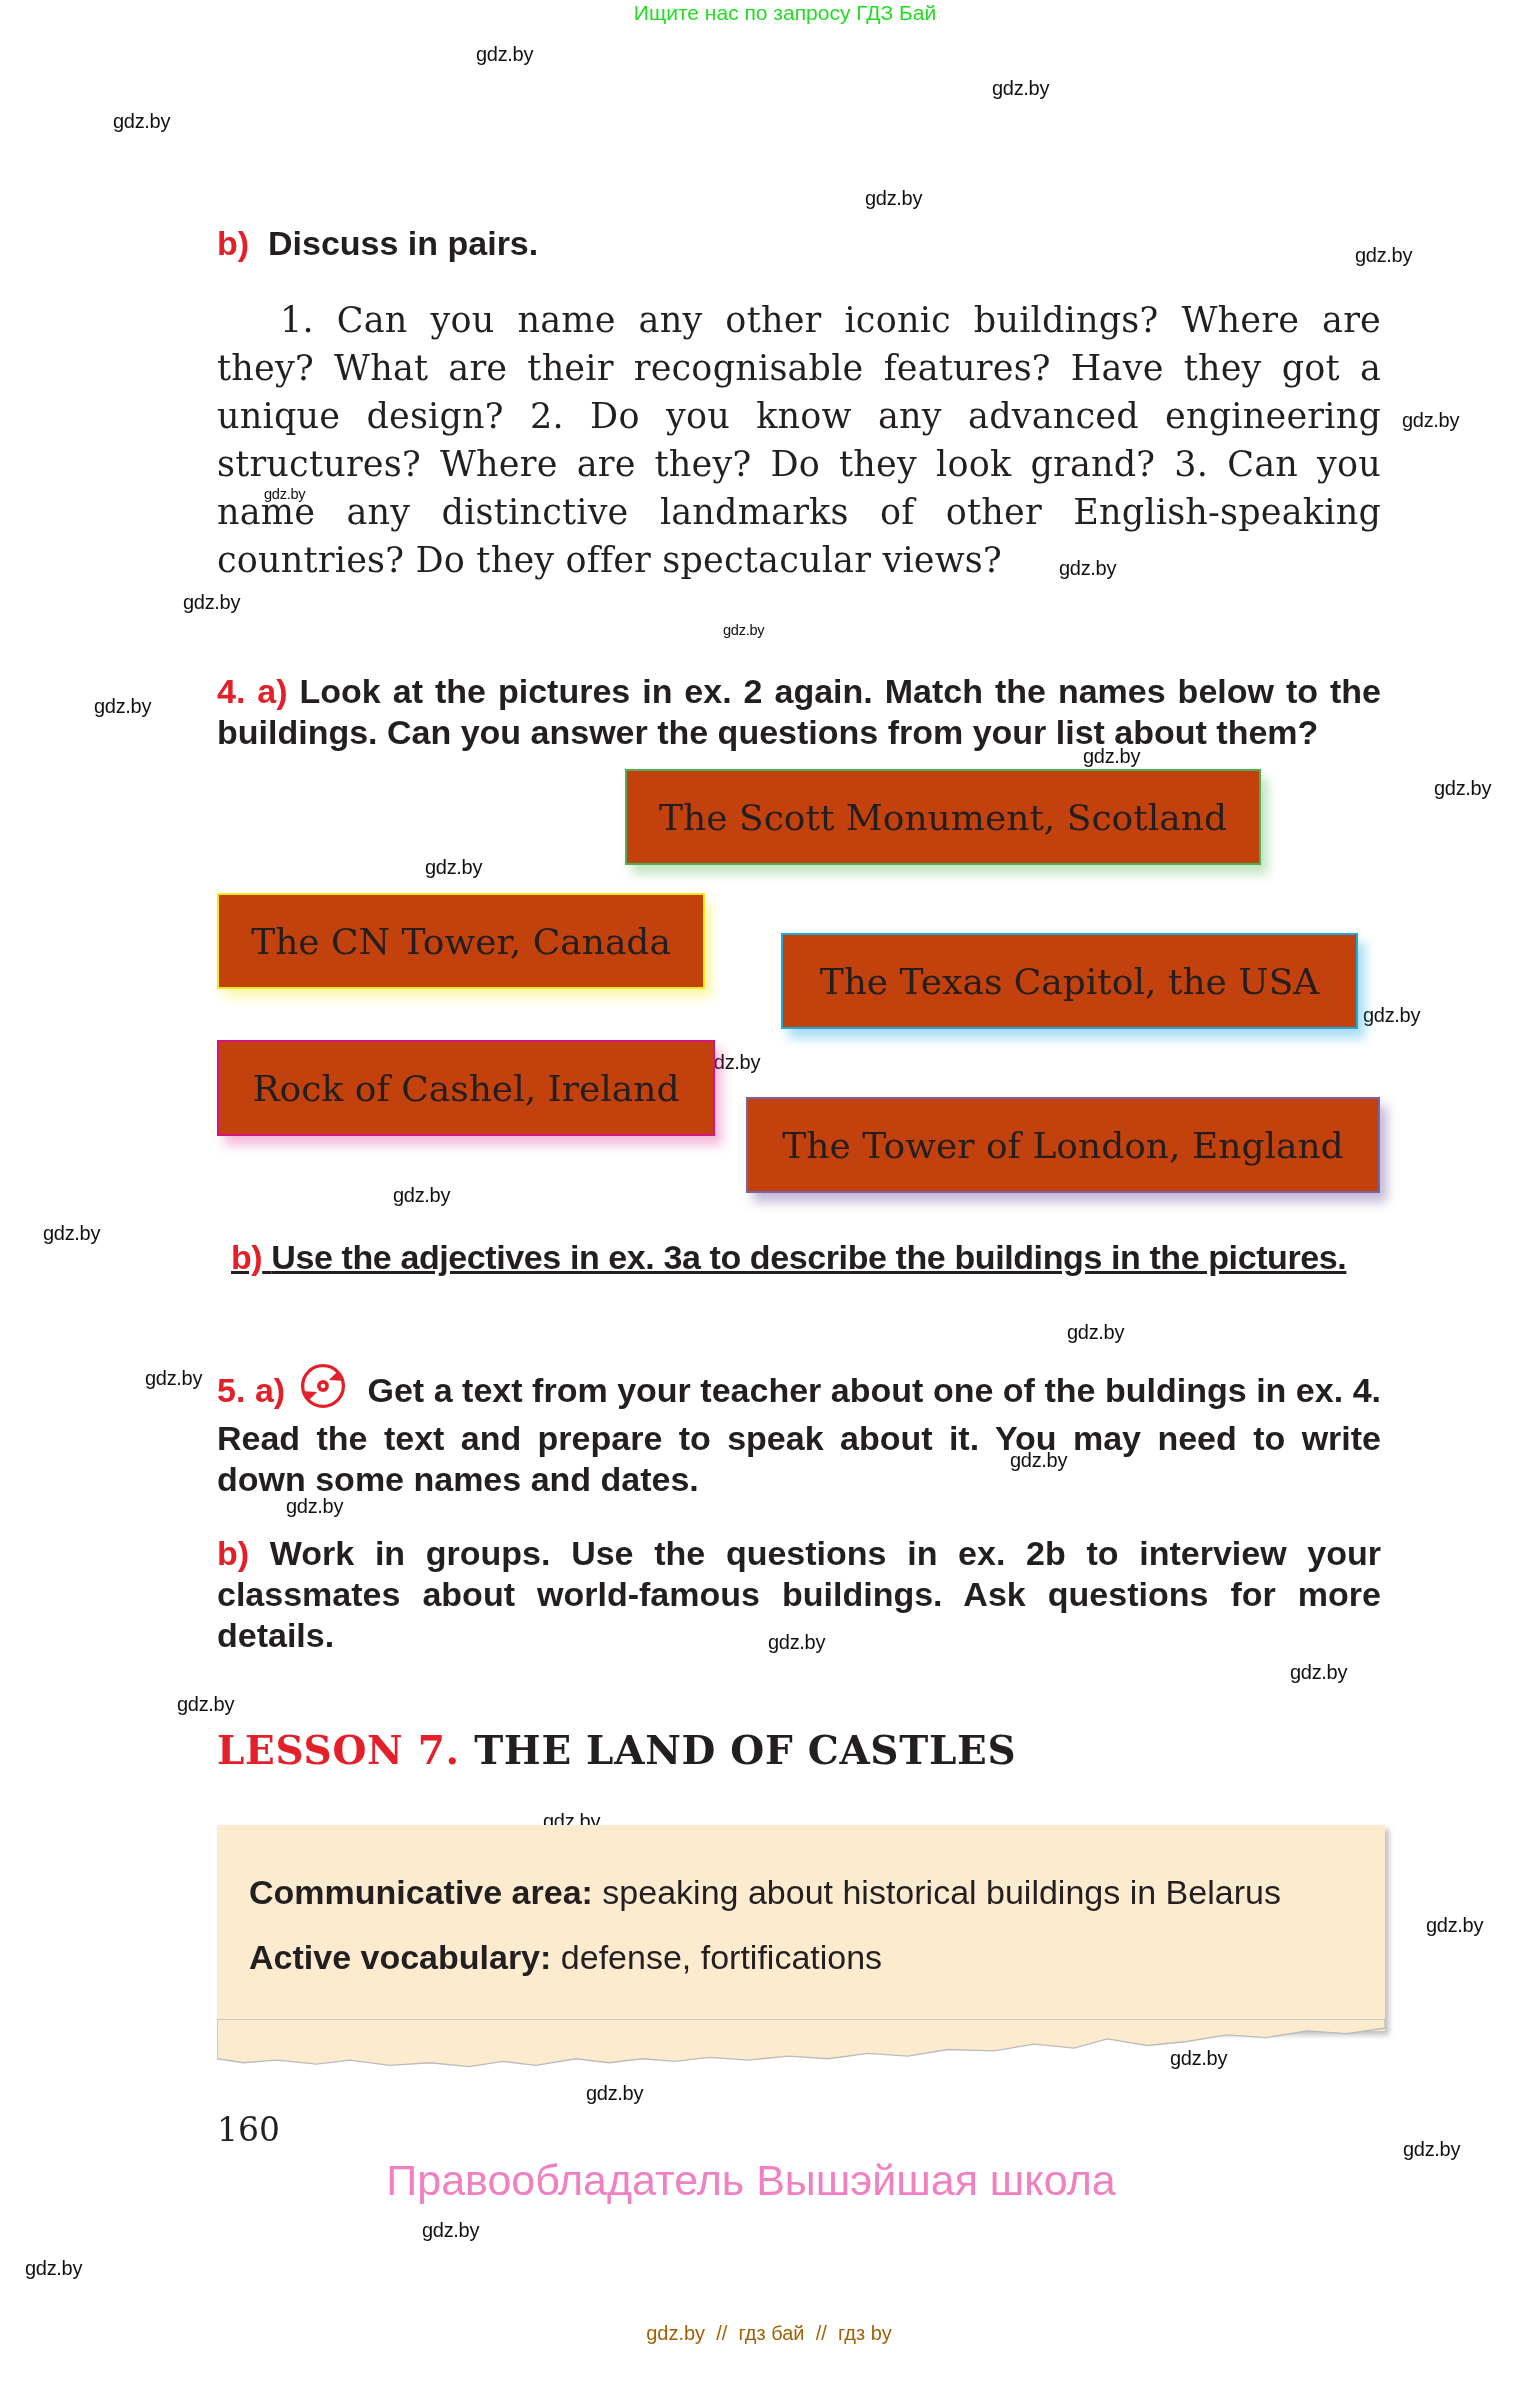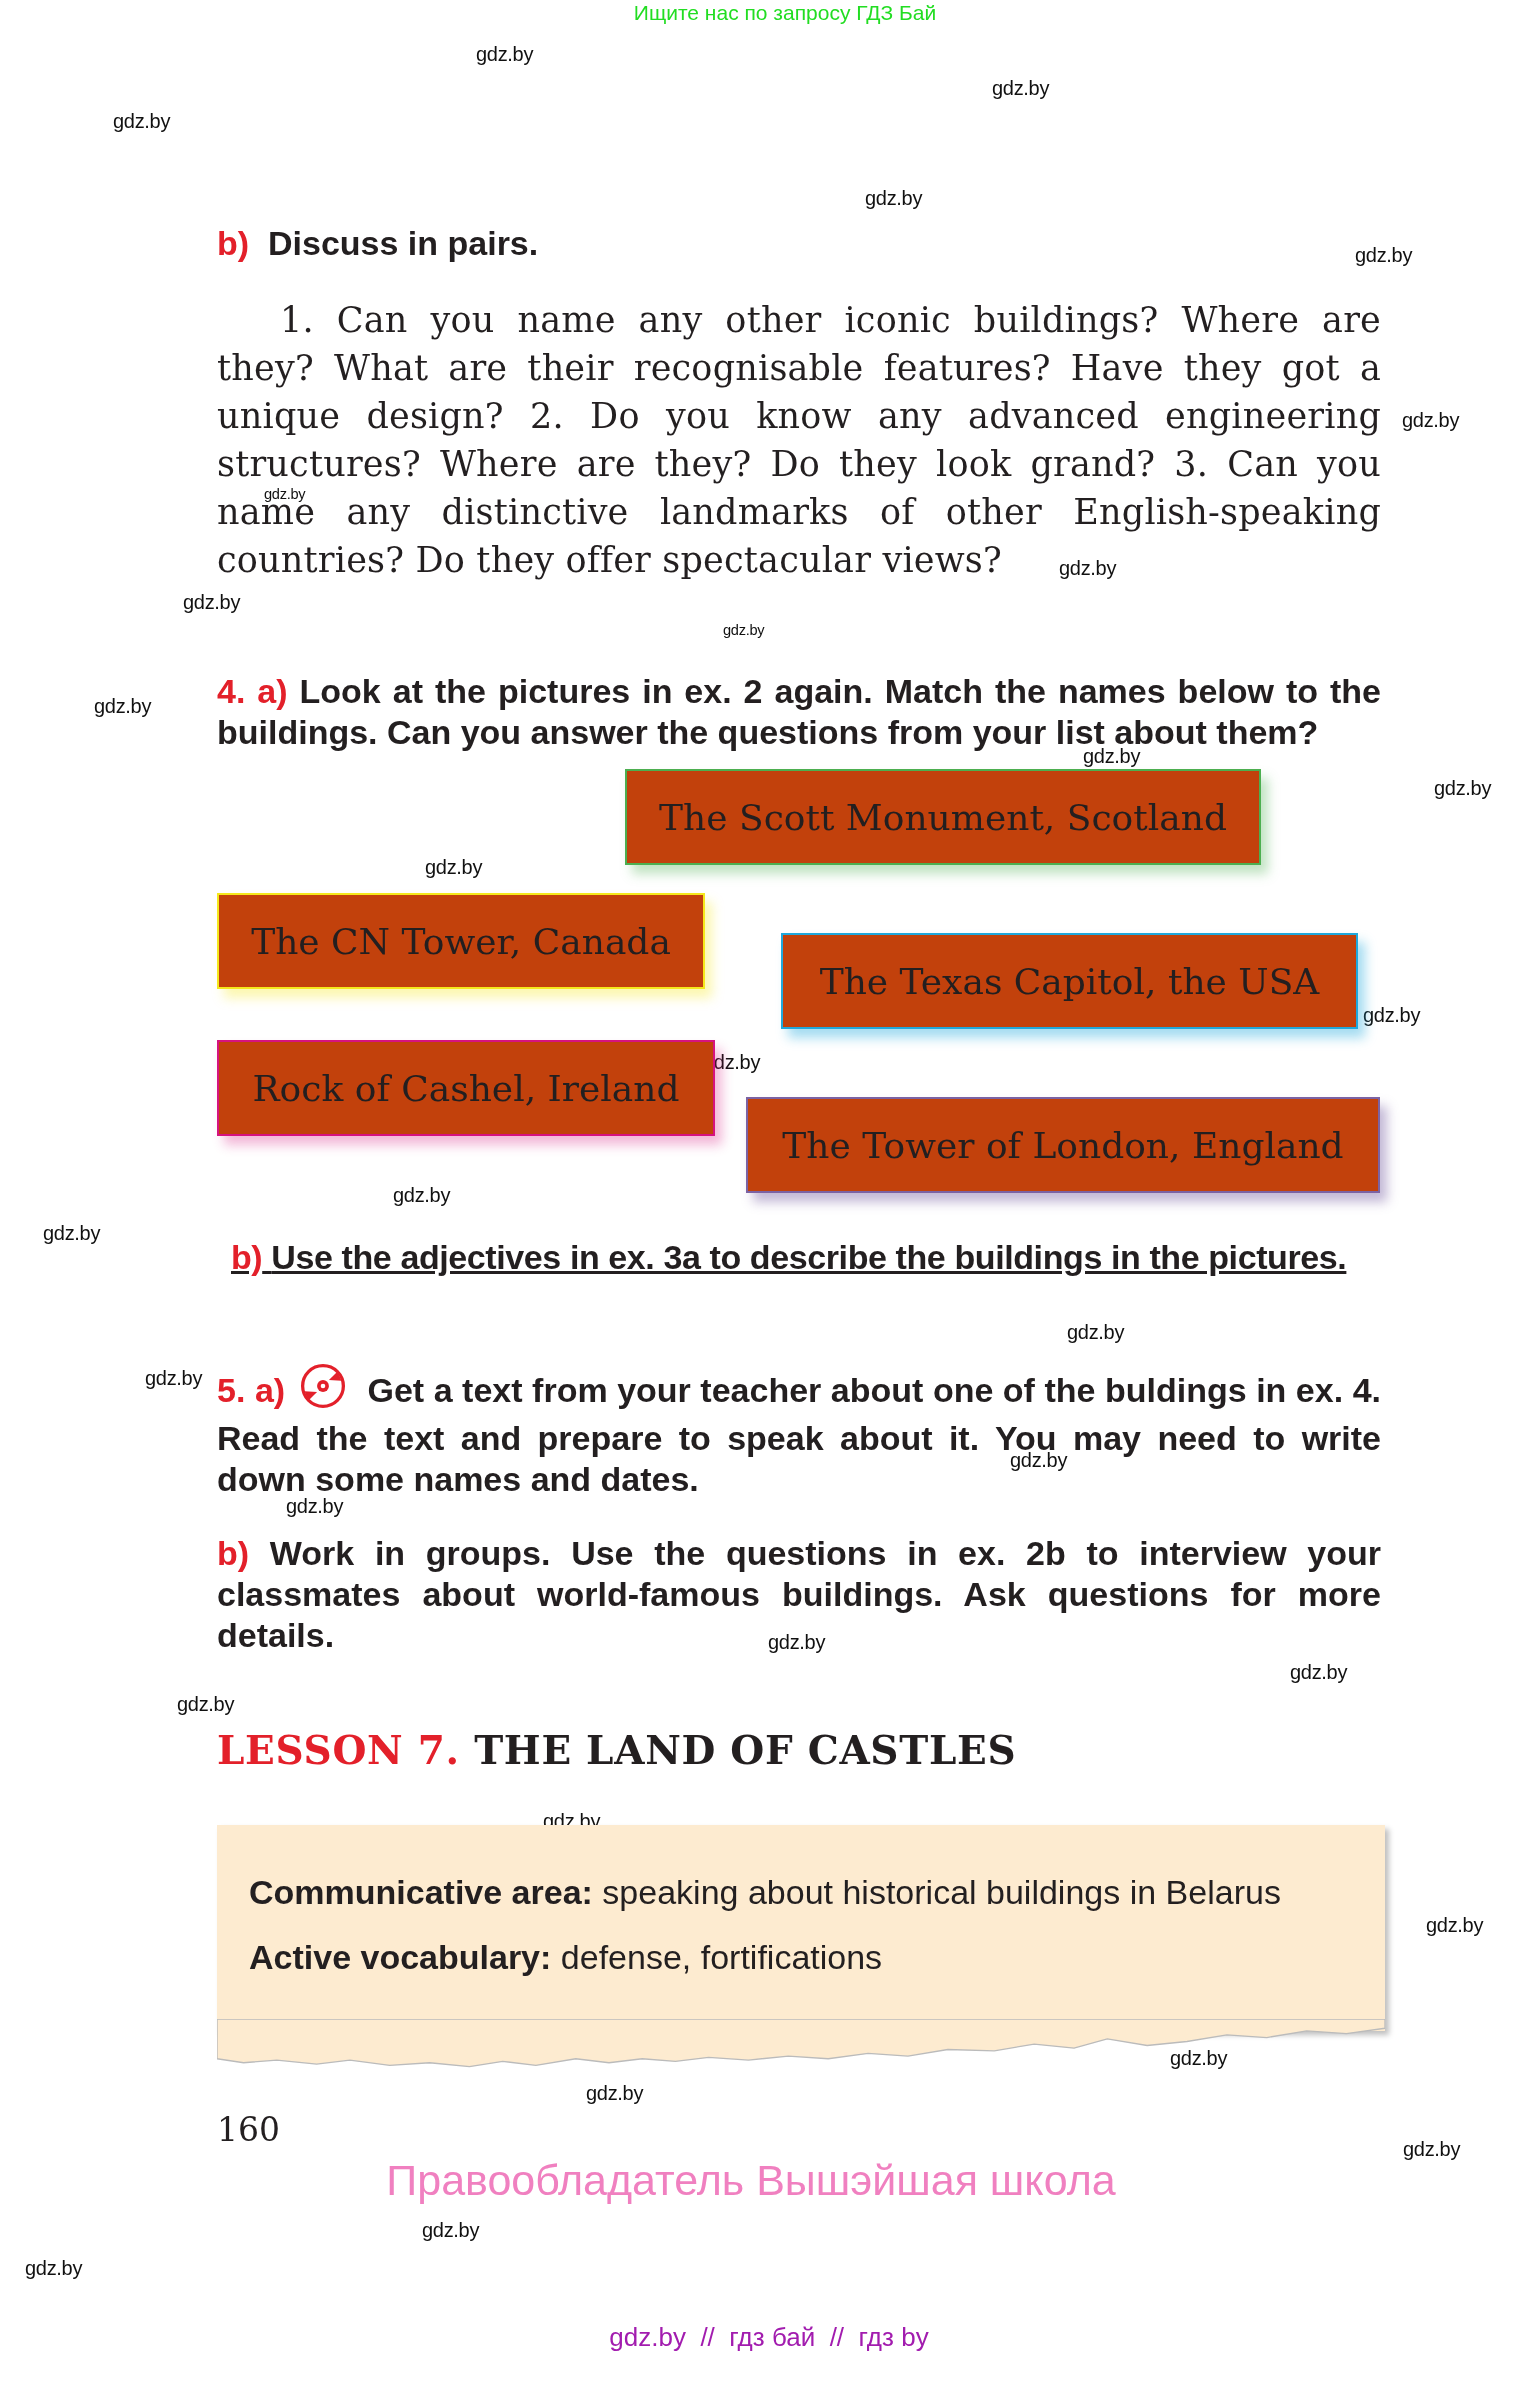--- a/index.html
+++ b/index.html
@@ -30,21 +30,21 @@
   }
   .info-card {
     position: absolute; left: 217px; top: 1825px; width: 1168px; height: 206px;
     background: #fdebd0; box-shadow: 4px 4px 5.3px rgba(0,0,0,0.25);
   }
   .info-line { position: absolute; left: 32px; font-size: 34px; white-space: nowrap; }
   .info-line b { font-weight: bold; }
   .torn { position: absolute; left: 217px; top: 2019px; width: 1168px; height: 53px; }
   .page-num { font-family: "DejaVu Serif", "Liberation Serif", serif; font-size: 33px; }
   .copyright { color: #f080c0; font-size: 43px; }
-  .footer-link { color: #a21caf; font-size: 26px; }
+  .footer-link { color: #a16207; font-size: 20px; }
 </style>
 </head>
 <body>
 
 <div class="top-banner">Ищите нас по запросу ГДЗ Бай</div>
 
 <span class="wm" style="left:476px;top:43px">gdz.by</span>
 <span class="wm" style="left:992px;top:77px">gdz.by</span>
 <span class="wm" style="left:113px;top:110px">gdz.by</span>
 <span class="wm" style="left:865px;top:187px">gdz.by</span>

